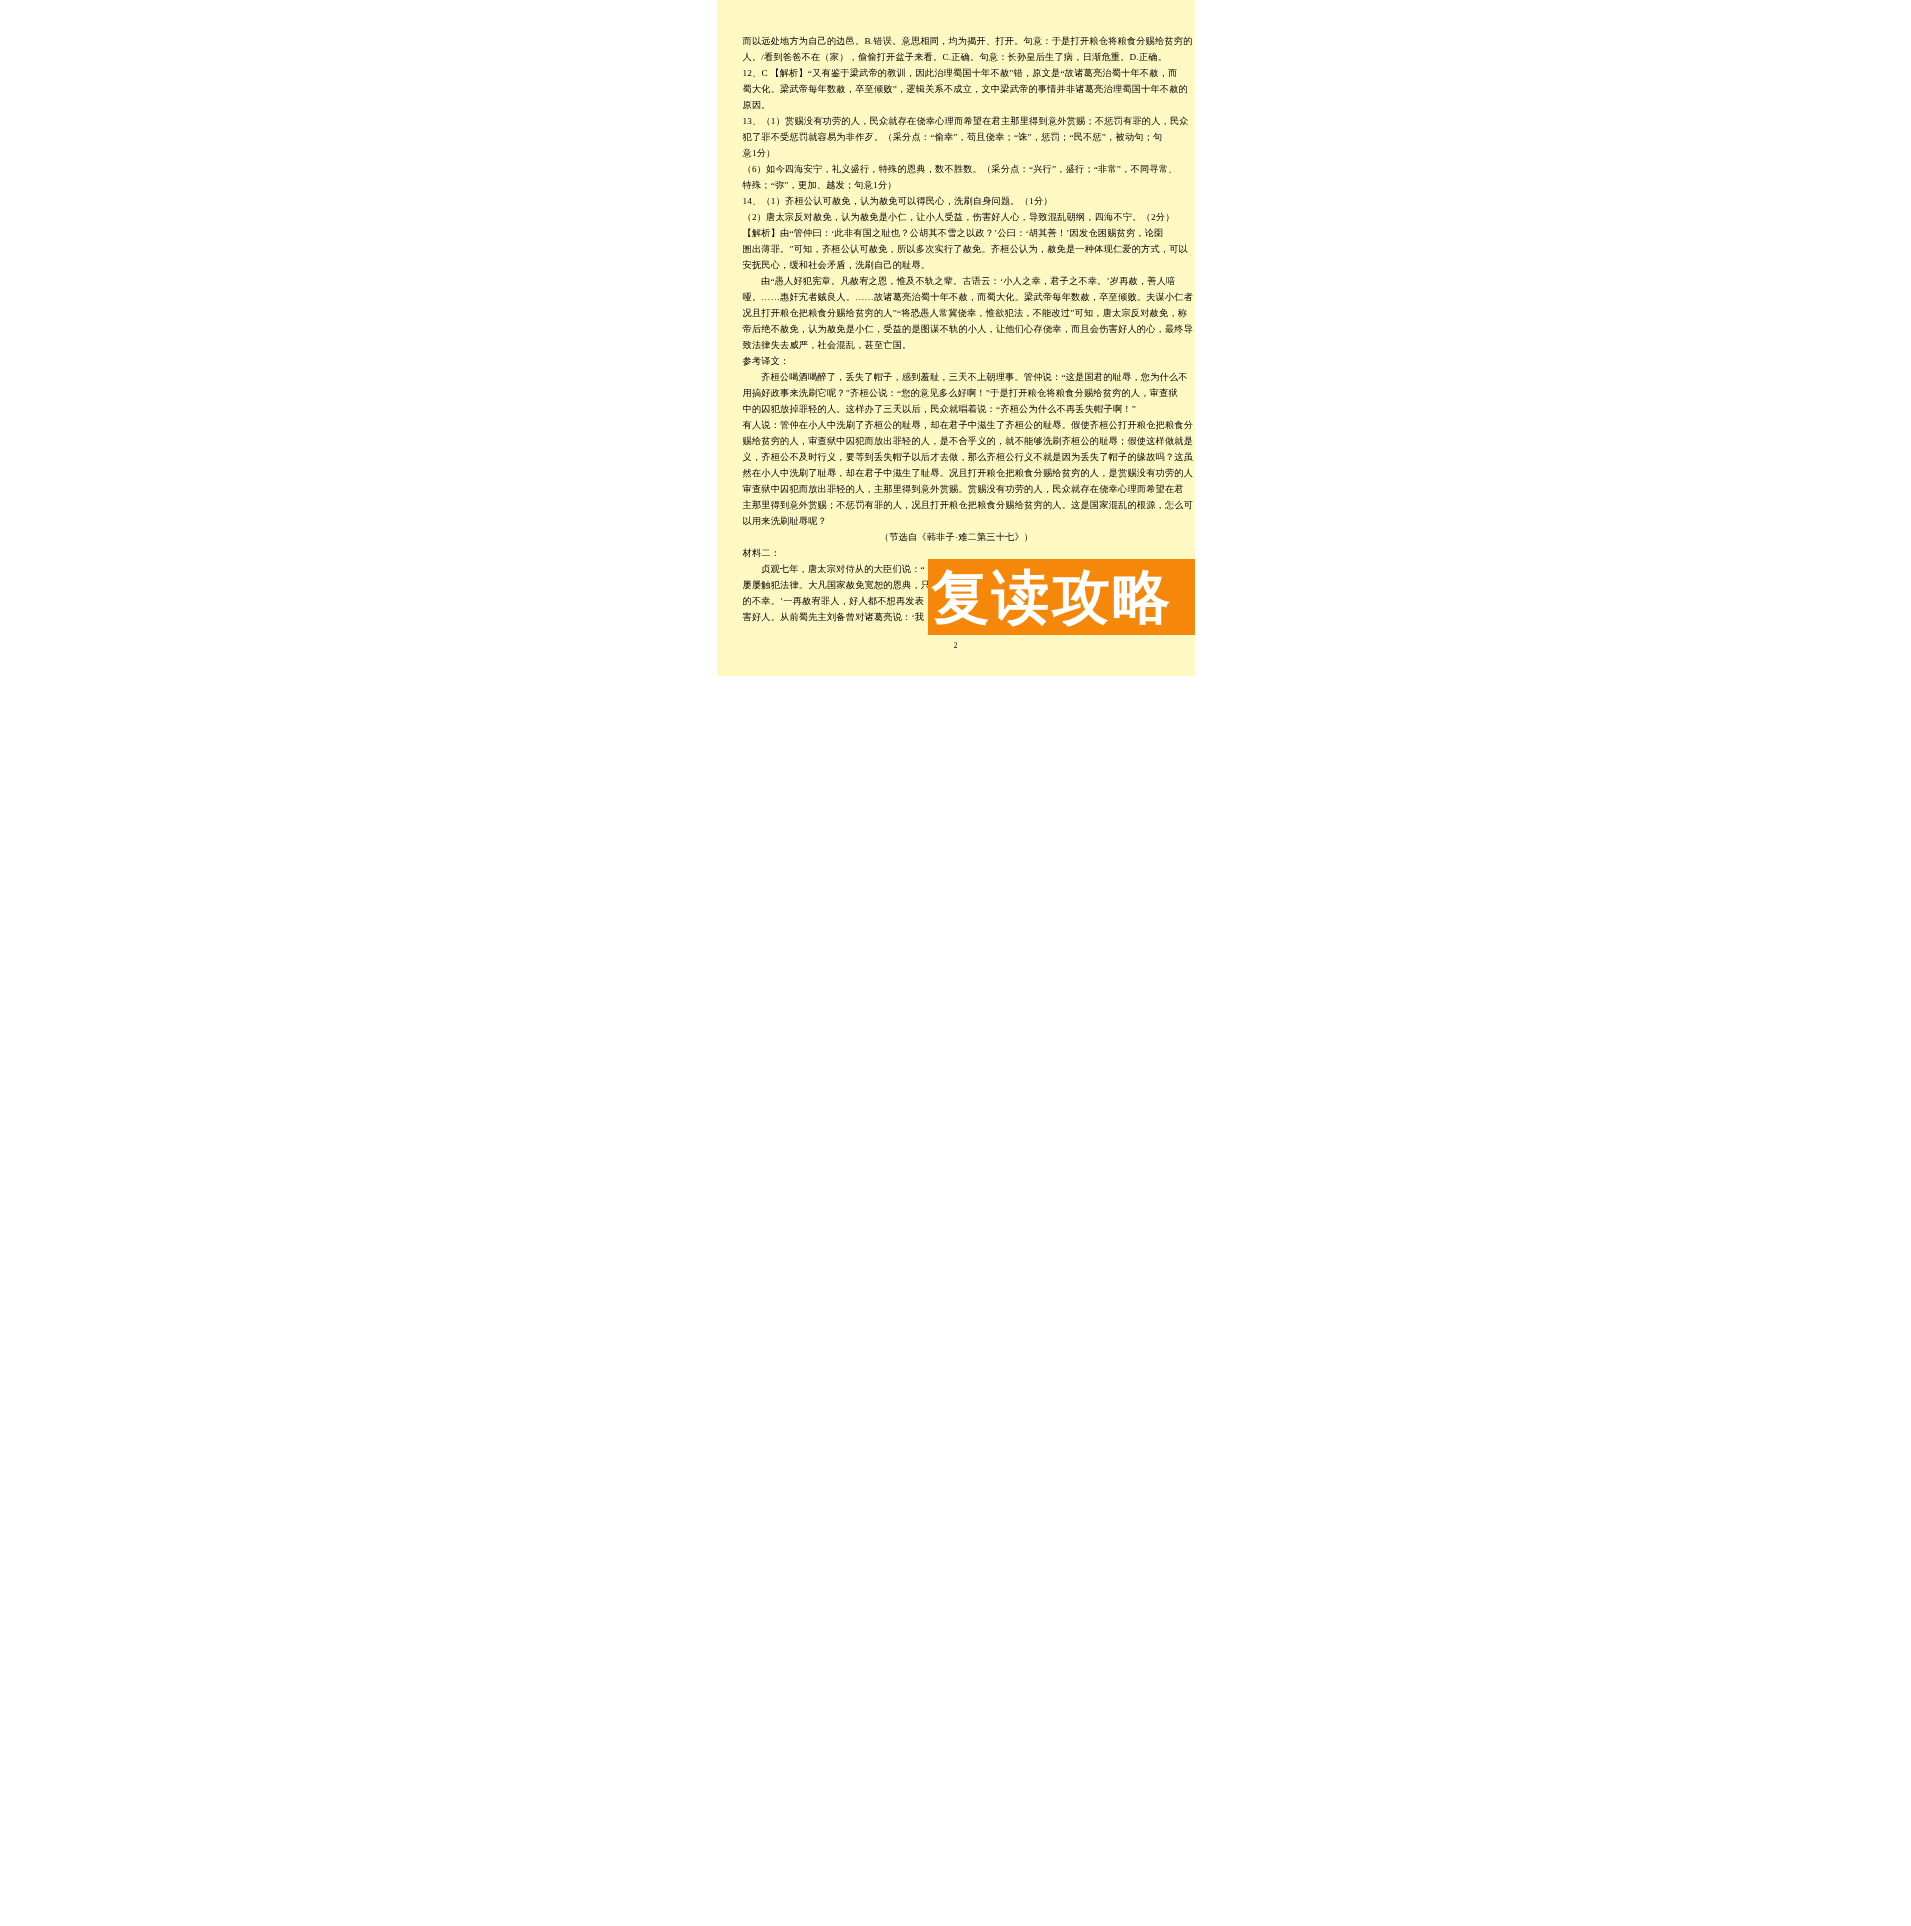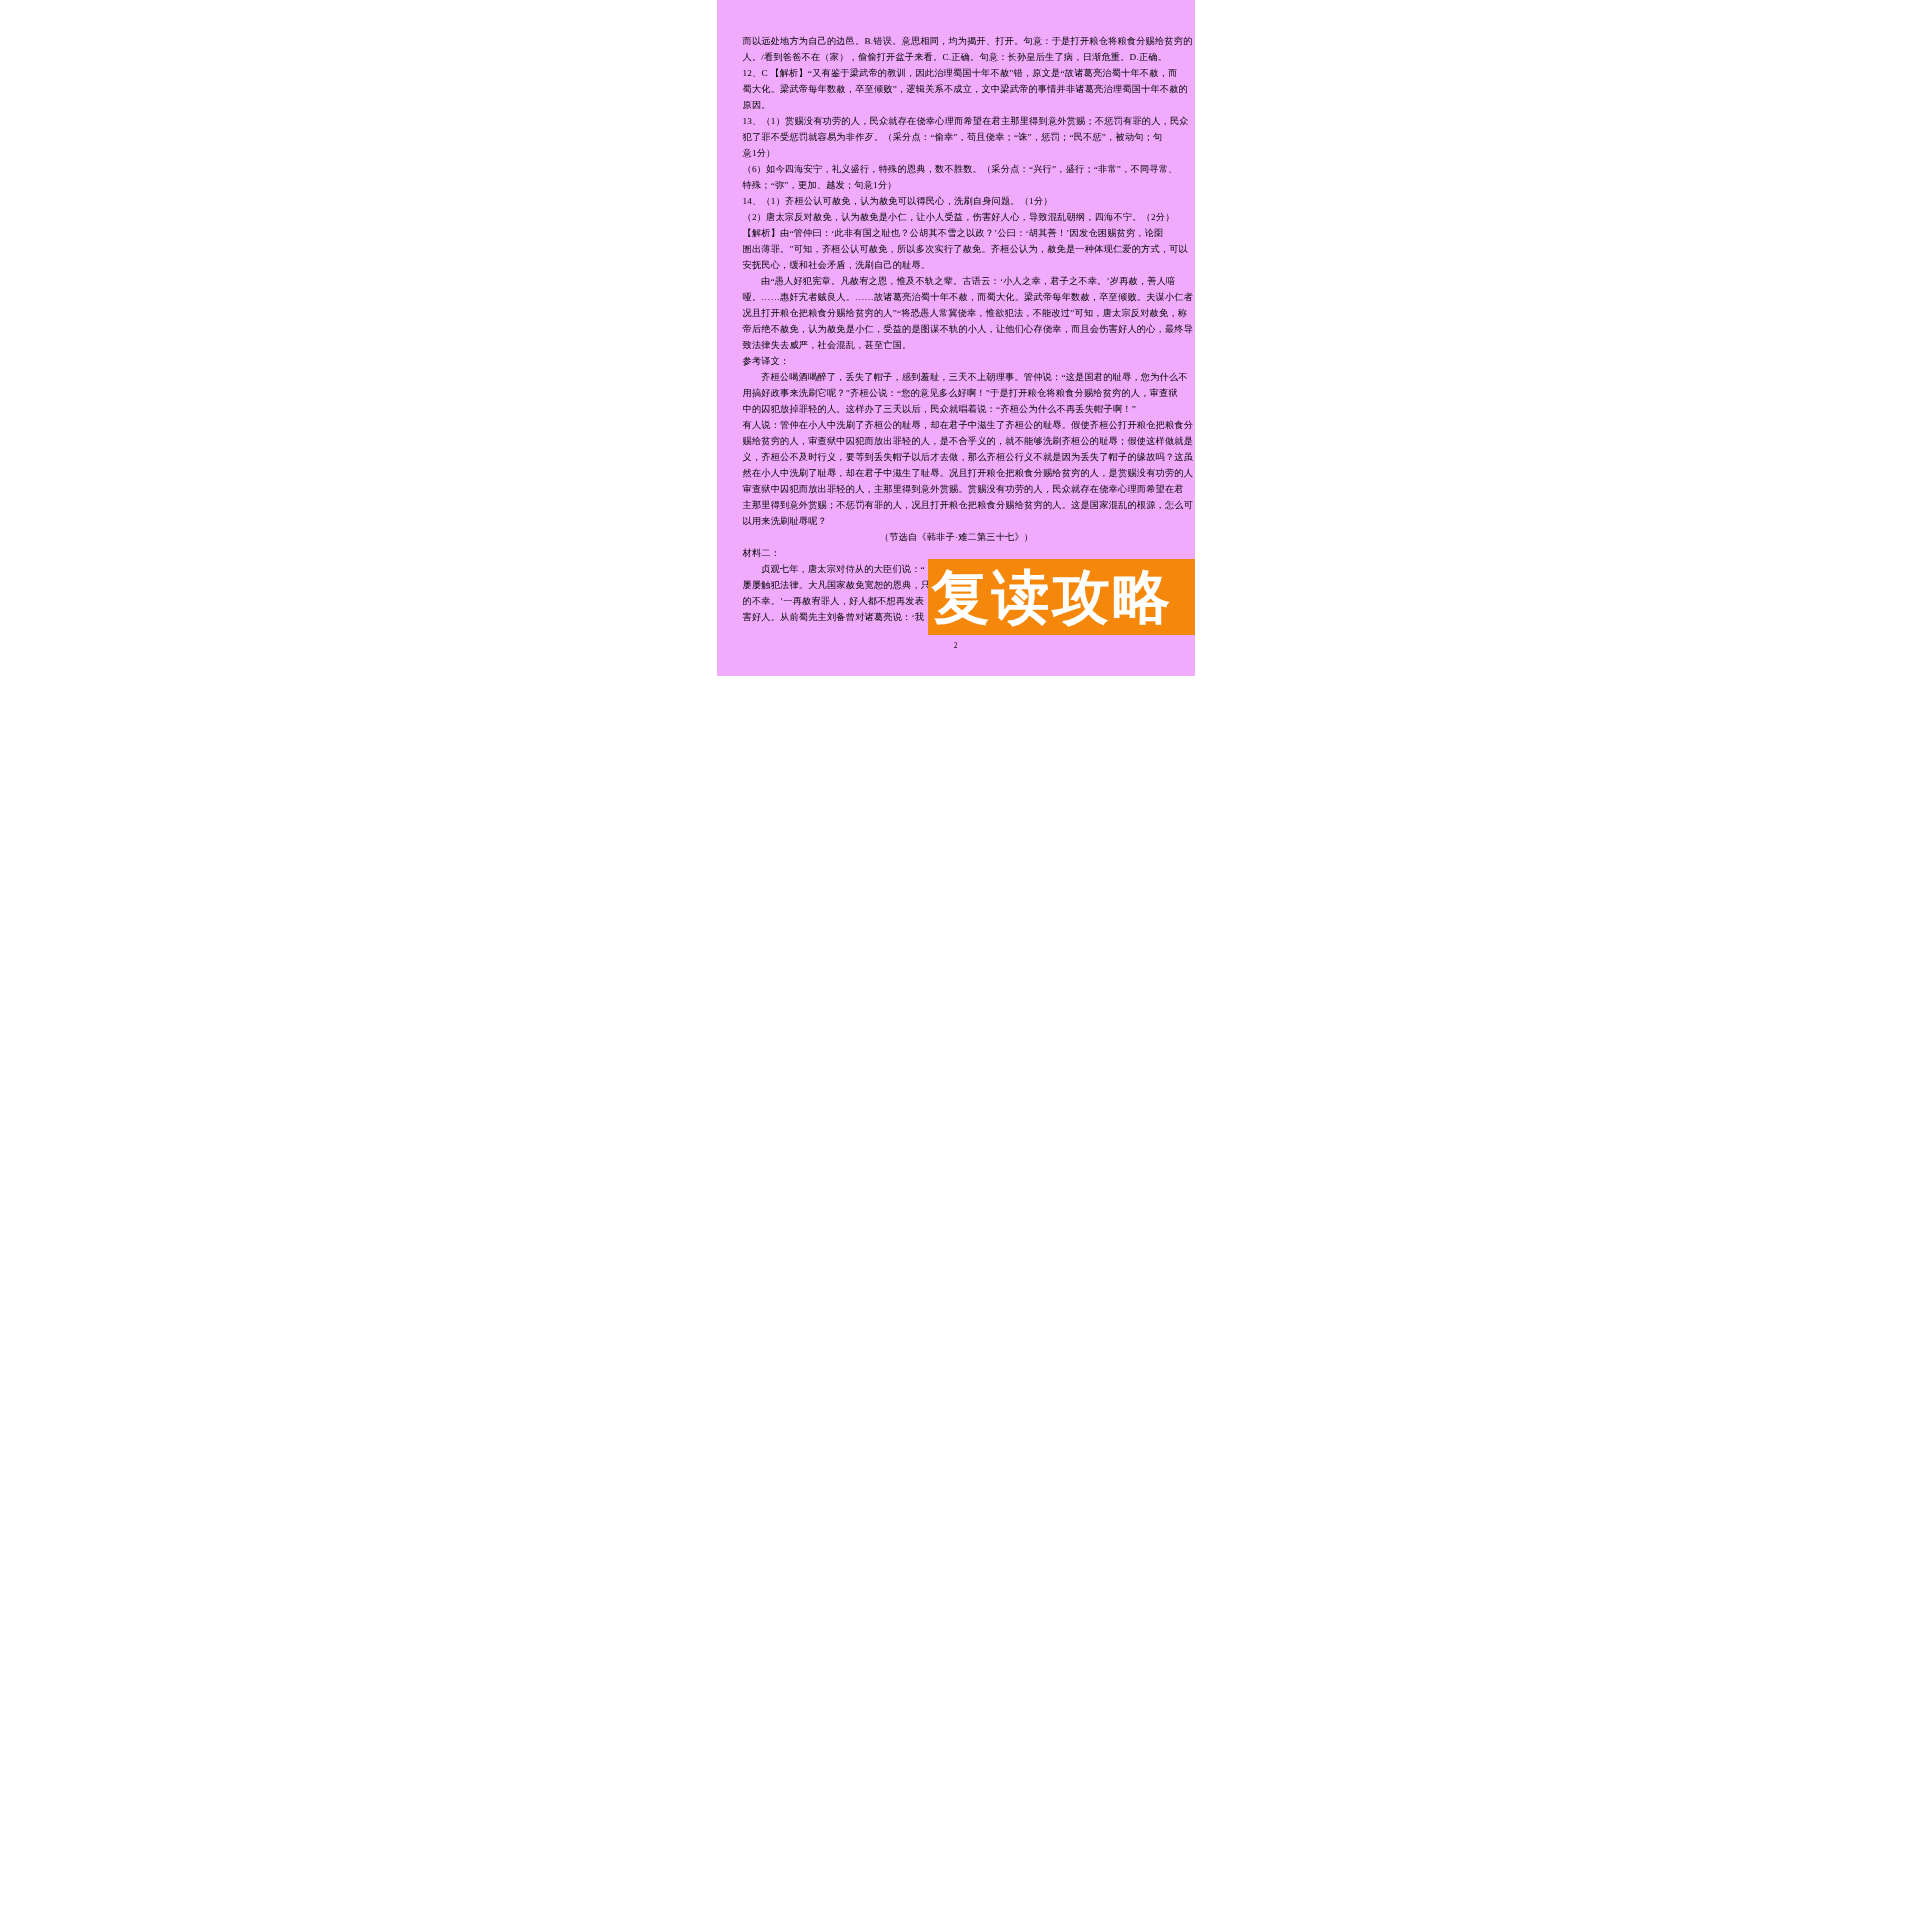--- a/index.html
+++ b/index.html
@@ -5,21 +5,21 @@
   html, body {
     margin: 0;
     padding: 0;
     background: #ffffff;
   }
   .page {
     position: relative;
     width: 478px;
     height: 676px;
     margin: 0 auto;
-    background: #f0abfc;
+    background: #fef9c3;
     overflow: hidden;
     font-family: "Liberation Serif", "DejaVu Serif", serif;
     color: #000000;
   }
   .text-block {
     position: absolute;
     left: 26px;
     top: 33px;
     width: 428px;
   }

